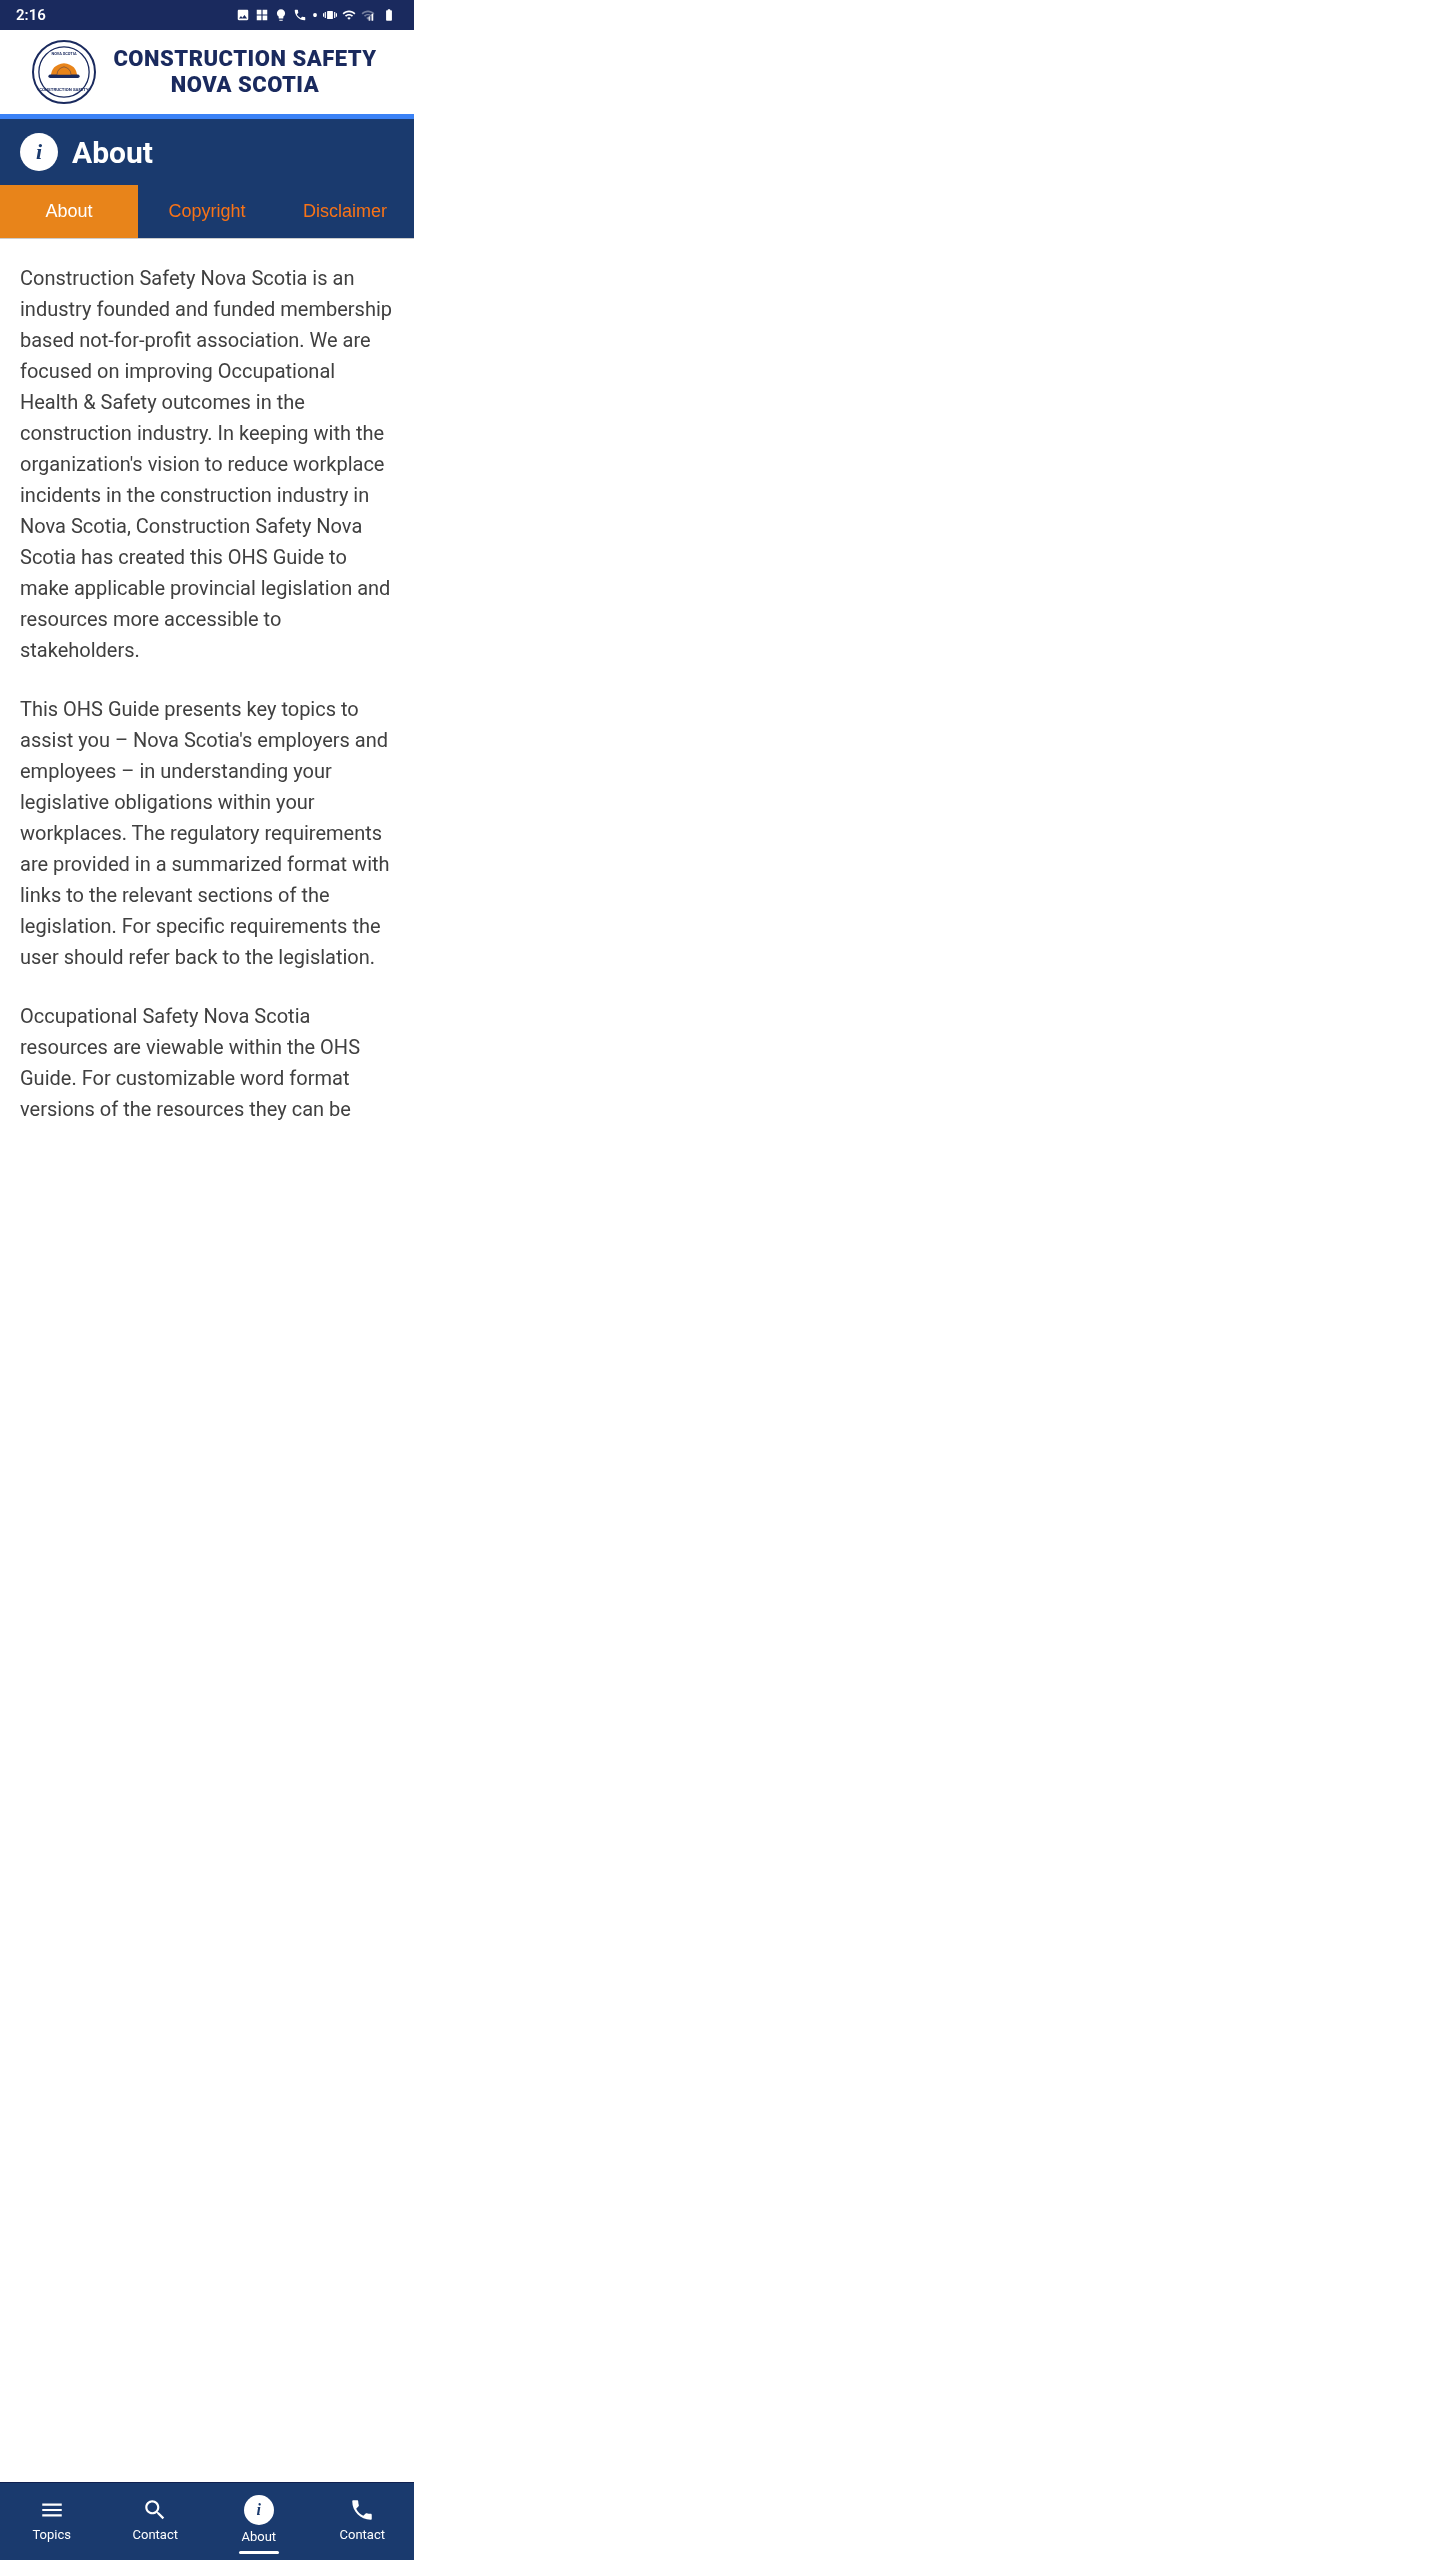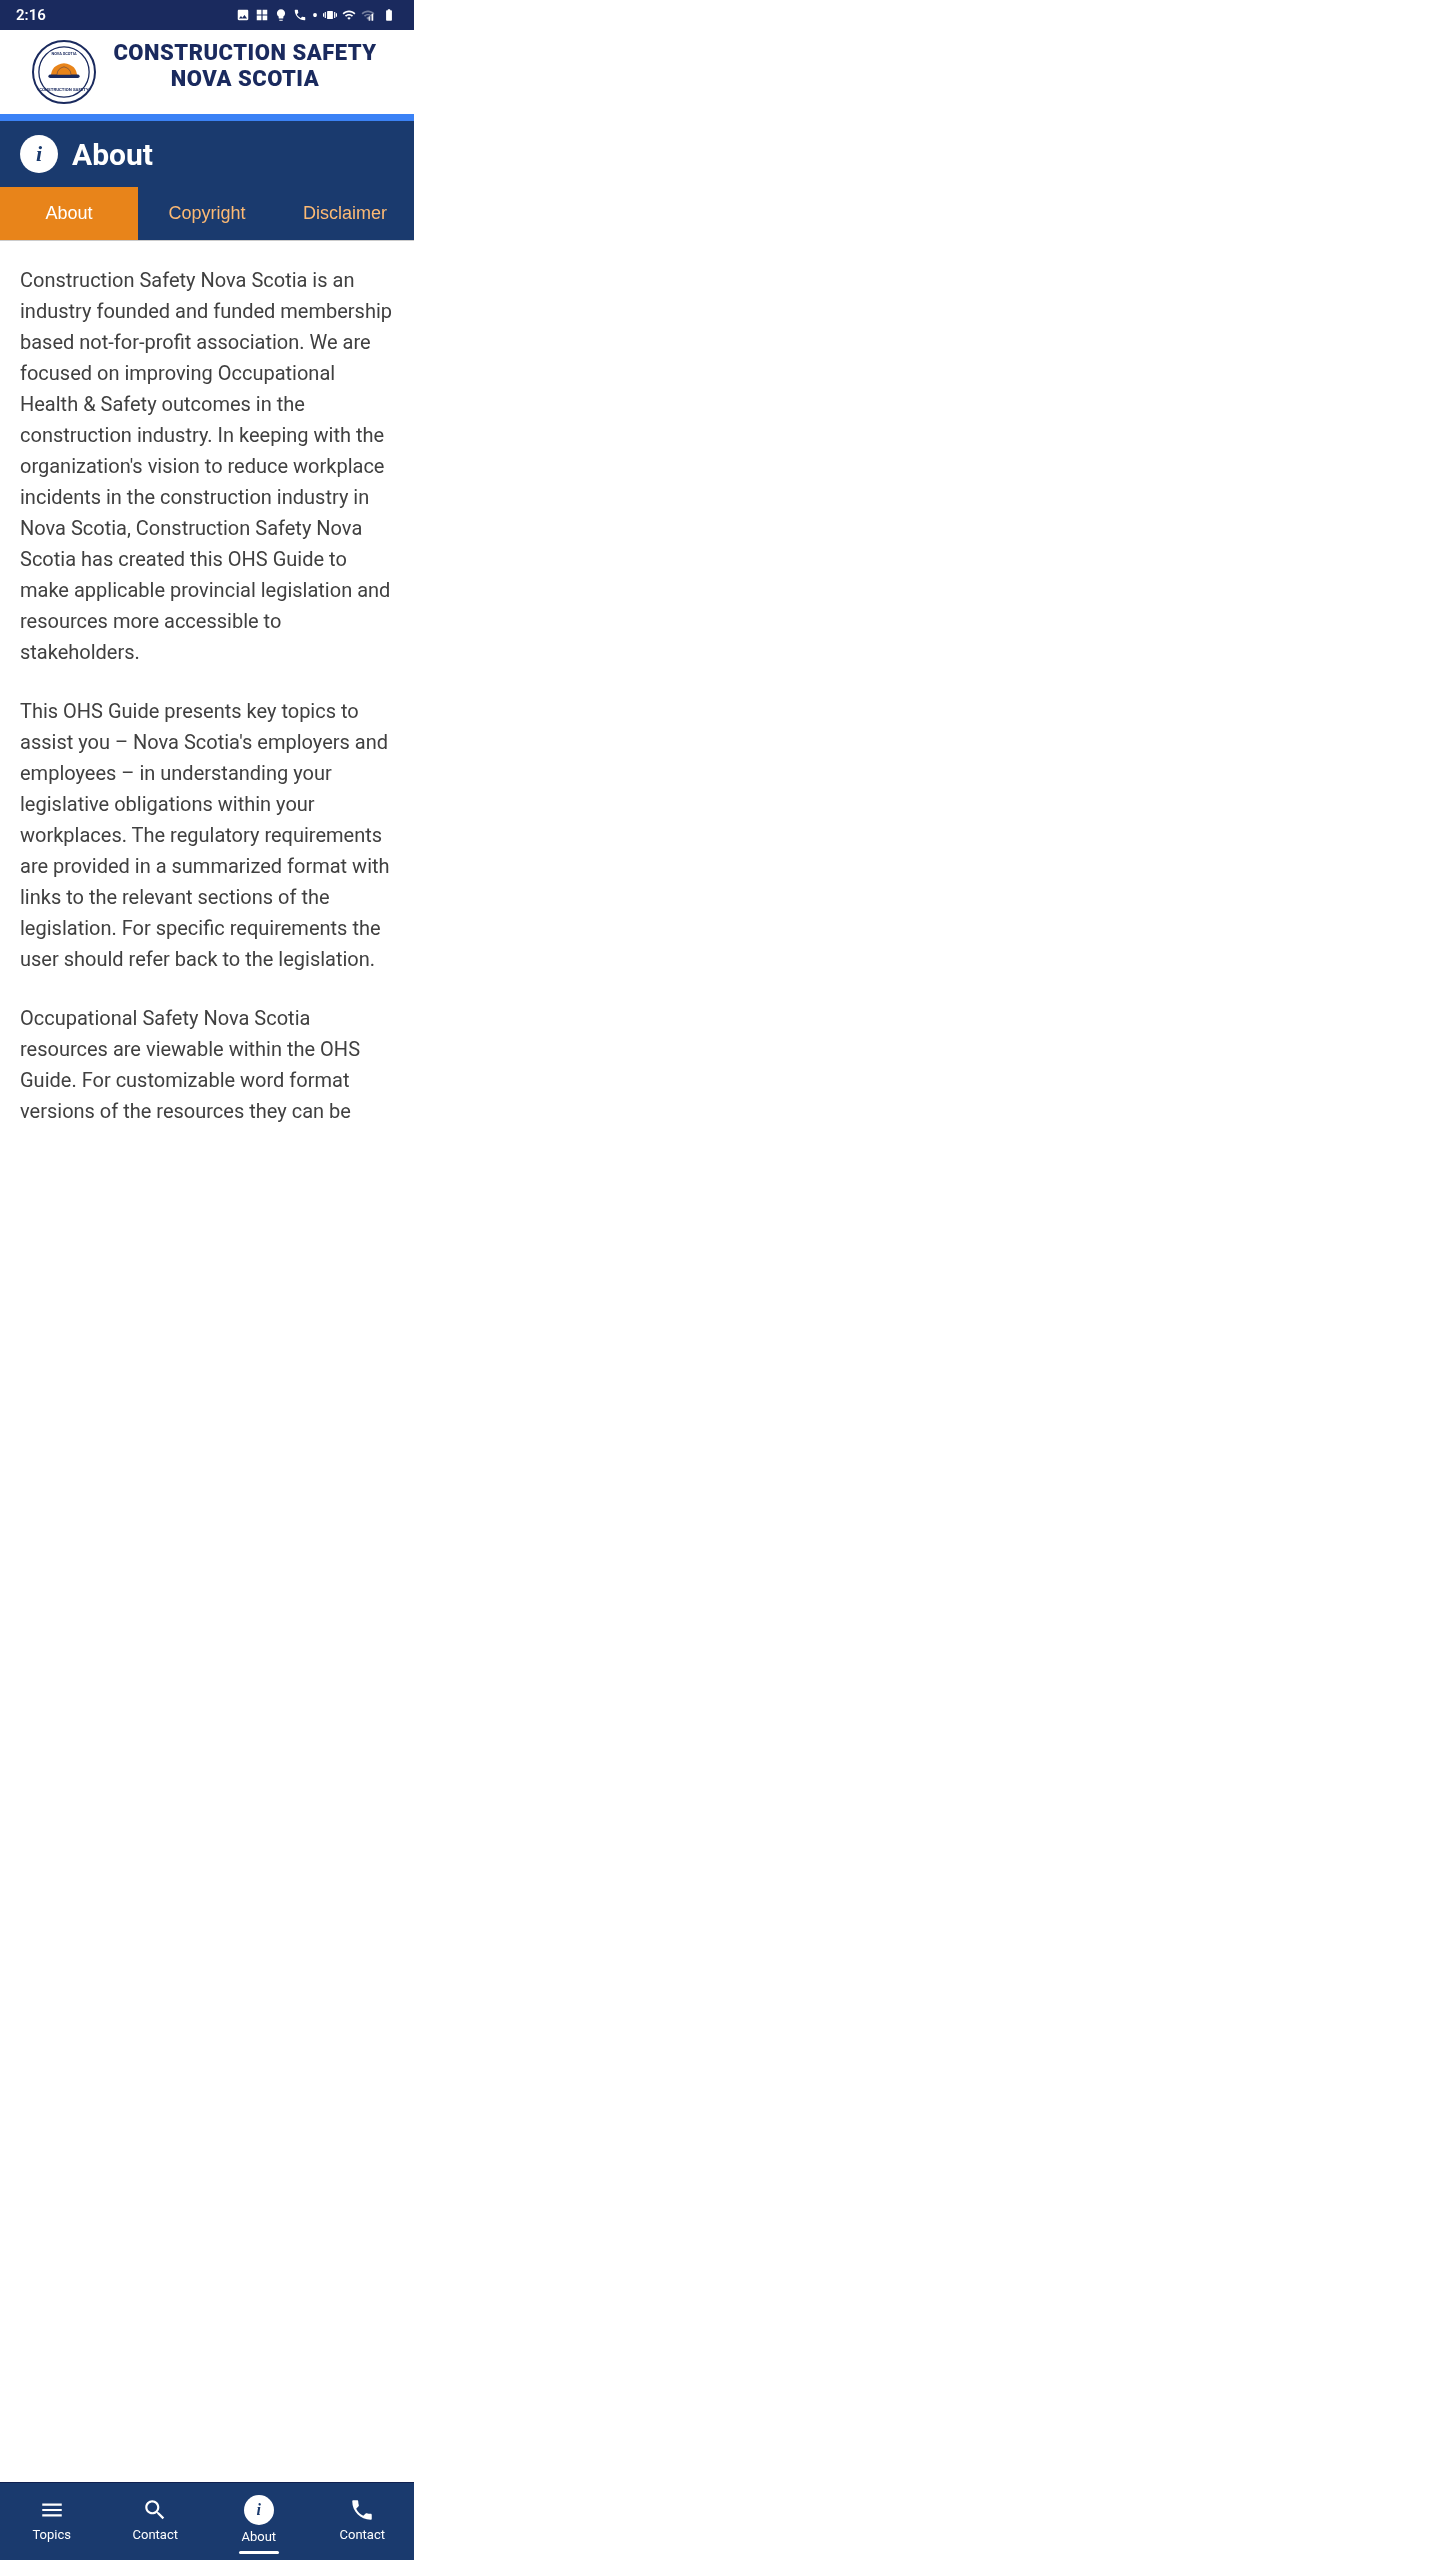--- a/index.html
+++ b/index.html
@@ -40,23 +40,24 @@
       align-items: center;
       gap: 5px;
       font-size: 12px;
       color: white;
     }
 
     
     .app-header {
       background: white;
       display: flex;
+      align-items: center;
       padding: 10px 32px;
       gap: 12px;
-      border-bottom: 7px solid #3b82f6;
+      border-bottom: 5px solid #3b82f6;
     }
 
     .logo-circle {
       width: 64px;
       height: 64px;
       border-radius: 50%;
       border: 2px solid #1a2a5e;
       display: flex;
       align-items: center;
       justify-content: center;
@@ -126,21 +127,21 @@
       background: none;
     }
 
     .tab-item.active {
       background: #e8841a;
       color: white;
     }
 
     .tab-item.inactive {
       background: #1a3a6e;
-      color: #fdba74;
+      color: #f97316;
     }
 
     
     .content-area {
       padding: 24px 20px;
       padding-bottom: 100px;
     }
 
     .content-paragraph {
       font-size: 20px;

